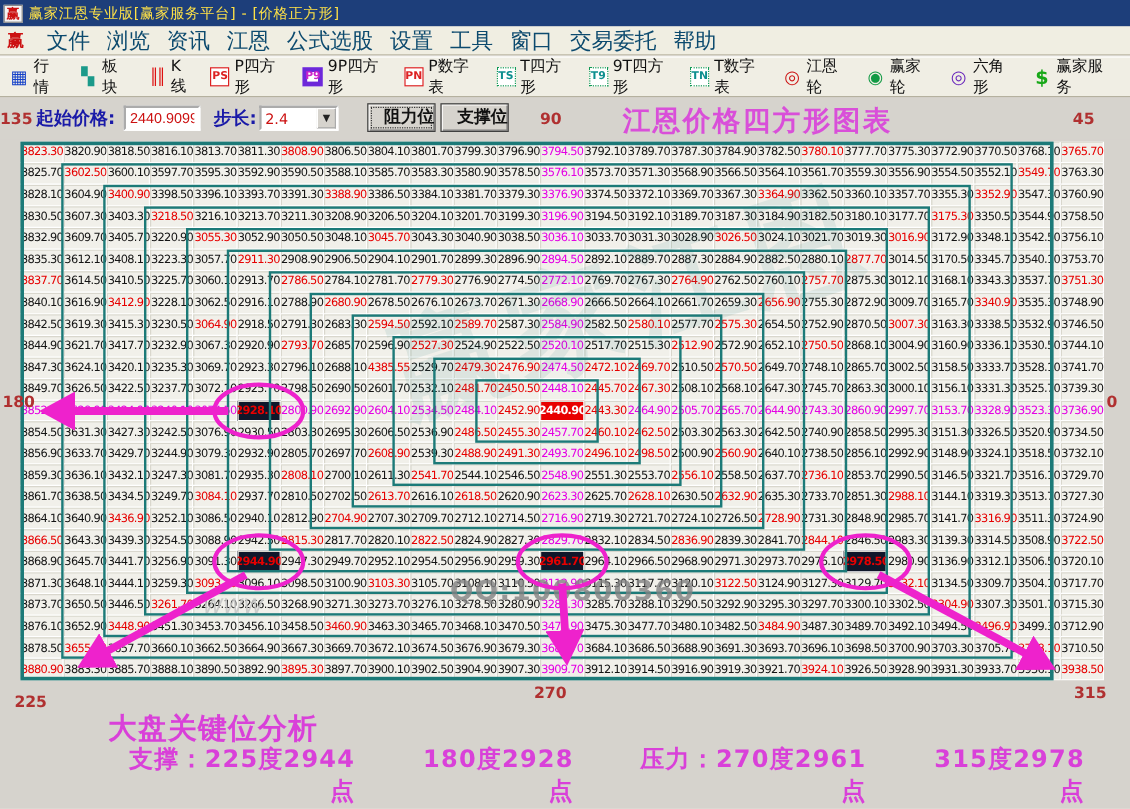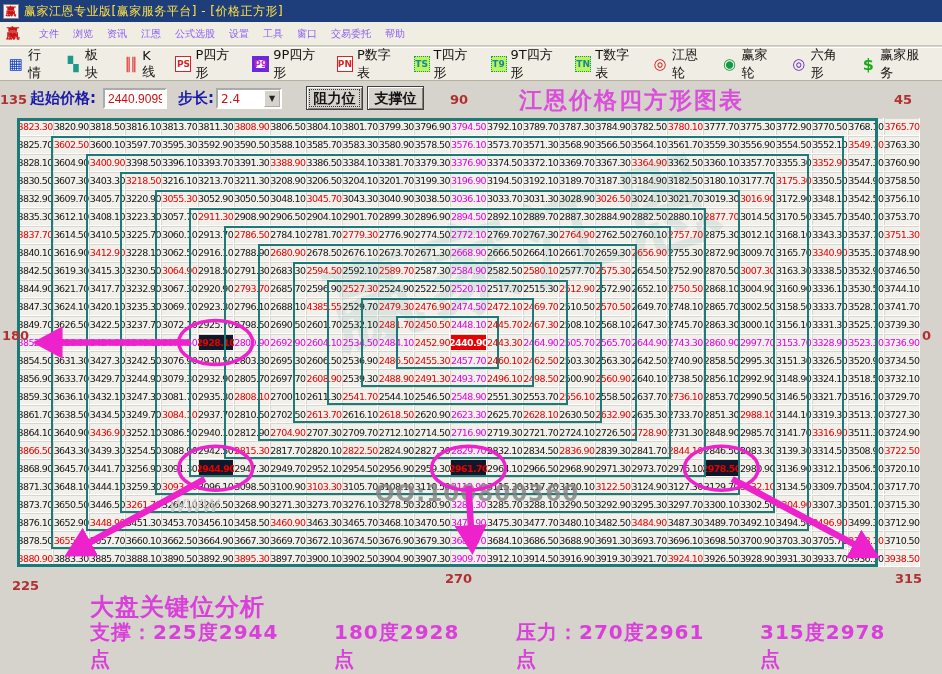--- a/index.html
+++ b/index.html
@@ -11,53 +11,53 @@
     background:linear-gradient(#2b4f94,#1b3a72 60%,#1630609); background-color:#1d3e7a;
     display:flex; align-items:center; padding-left:3px; }
   .titlebar .appicon { width:16px; height:15px; background:#f4f4f4; border:1px solid #888;
     color:#cc1111; font-size:11px; font-weight:bold; line-height:13px; text-align:center; margin-right:5px; }
   .titlebar .titletext { color:#fde047; font-size:12px; letter-spacing:.5px; }
 
   
   .menubar { position:absolute; left:0; top:22px; width:942px; height:24px; background:#f0eee2;
     border-bottom:1px solid #c9c5b4; display:flex; align-items:center; padding-left:6px; }
   .menubar .menuicon { color:#cc1111; font-weight:bold; font-size:14px; margin-right:12px; }
-  .menuitem { font-size:10px; color:#8b5cf6; padding:14px 7px; cursor:default; }
+  .menuitem { font-size:18px; color:#0c4a6e; padding:14px 7px; cursor:default; }
 
   
   .toolbar { position:absolute; left:0; top:47px; width:942px; height:34px; background:#f0eee4;
     border-top:1px solid #ffffff; border-bottom:1px solid #b5b19f; display:flex; align-items:center; padding-left:8px; }
   .tbitem { display:flex; align-items:center; margin-right:13px; }
   .tbicon { width:17px; height:16px; display:inline-flex; align-items:center; justify-content:center;
     font-size:10px; font-weight:bold; margin-right:4px; }
   .tblabel { font-size:13px; color:#111; }
   .ic-quote   { color:#1440c8; font-size:15px; }
   .ic-blocks  { color:#1b9a8a; font-size:14px; }
   .ic-kline   { color:#dd1111; font-size:13px; letter-spacing:-2px; font-weight:bold;}
   .ic-box-red     { border:1px solid #dd2222; color:#dd2222; background:#fff; font-size:9px; }
   .ic-box-magenta { border:4px solid #6d28d9; color:#cc22cc; background:#fff; font-size:9px; }
-  .ic-box-teal    { border:1px dotted #119a55; color:#0d8f8f; background:#bef264; font-size:9px; }
+  .ic-box-teal    { border:1px dotted #119a55; color:#0d8f8f; background:#ffffff; font-size:9px; }
   .ic-wheel-red    { color:#cc1111; font-size:15px; }
   .ic-wheel-green  { color:#119a44; font-size:15px; }
   .ic-wheel-purple { color:#6622bb; font-size:15px; }
   .ic-dollar { color:#18a818; font-size:16px; }
 
   
   .controls { position:absolute; left:0; top:82px; width:942px; height:34px; background:#d6d3cd; }
   .anglelabel { position:absolute; font-size:13px; color:#b03030; font-weight:bold; }
   .lbl-blue { position:absolute; color:#1a1aa8; font-weight:bold; font-size:15px; }
   .startprice-input { position:absolute; left:103px; top:6px; width:64px; height:21px;
     border:2px inset #ffffff; background:#fff; color:#cc1111; font-size:12px; padding:1px 3px; }
   .combo { position:absolute; left:216px; top:6px; width:66px; height:21px; border:2px inset #ffffff; background:#fff; }
   .combo .val { position:absolute; left:3px; top:2px; color:#cc1111; font-size:12px; }
   .combo .drop { position:absolute; right:0; top:0; width:16px; height:17px; background:#d6d3cd;
     border:1px outset #fff; font-size:8px; text-align:center; line-height:16px; color:#222; }
   .pushbtn { position:absolute; top:4px; height:24px; background:#d6d3cd; border:1px solid #404040;
     box-shadow:inset 1px 1px 0 #ffffff, inset -1px -1px 0 #808080; font-size:14px; font-weight:bold;
-    color:#111; text-align:center; line-height:22px; font-family:"DejaVu Sans","Liberation Sans",sans-serif; }
+    color:#111; text-align:right; line-height:22px; font-family:"DejaVu Sans","Liberation Sans",sans-serif; }
   .pushbtn.default { outline:1px dotted #333; outline-offset:-4px; }
   .charttitle { position:absolute; left:519px; top:3px; color:#d94fd9; font-size:23px; font-weight:bold; letter-spacing:2px;text-align:right; }
 
   
   .gridwrap { position:absolute; left:17px; top:118px; width:861px; height:449px; background:#f1f0ea; }
   .cells { position:absolute; left:0; top:0; width:903px; height:449px; display:grid;
     grid-template-columns:repeat(25,1fr); grid-template-rows:repeat(25,1fr); }
   .cell { display:flex; align-items:center; justify-content:center; font-size:9.5px; letter-spacing:-0.6px;
     color:#141414; background:#f1f0ea; box-shadow:inset -1px -1px 0 #ffffff, inset 1px 1px 0 #d9d7cd;
     overflow:hidden; white-space:nowrap; }
@@ -73,21 +73,21 @@
   .wm-qq { position:absolute; left:358px; top:362px; font-size:23px; font-weight:bold;
     color:rgba(130,130,130,.8); letter-spacing:1px; }
   .wm-www { position:absolute; left:152px; top:378px; font-size:17px; font-weight:normal;
     color:rgba(200,200,200,.9); font-style:italic; }
   .wm-brand { position:absolute; left:300px; top:60px; font-size:95px; font-weight:bold;
     color:rgba(40,130,130,.10); transform:rotate(-18deg); letter-spacing:8px; width:480px; }
 
   
   .analysis-title { position:absolute; left:90px; top:591px; color:#d940d9; font-size:24px; font-weight:bold; letter-spacing:1px; }
   .analysis-line { position:absolute; left:90px; top:619px; display:flex; color:#d940d9; font-size:20px; font-weight:bold; }
-  .analysis-line span { margin-right:38px; letter-spacing:1px; }
+  .analysis-line span { margin-right:38px; letter-spacing:1px;text-align:right; }
 </style>
 </head>
 <body>
 
 <div class="titlebar">
   <span class="appicon">赢</span>
   <span class="titletext">赢家江恩专业版[赢家服务平台] - [价格正方形]</span>
 </div>
 
 <div class="menubar">

